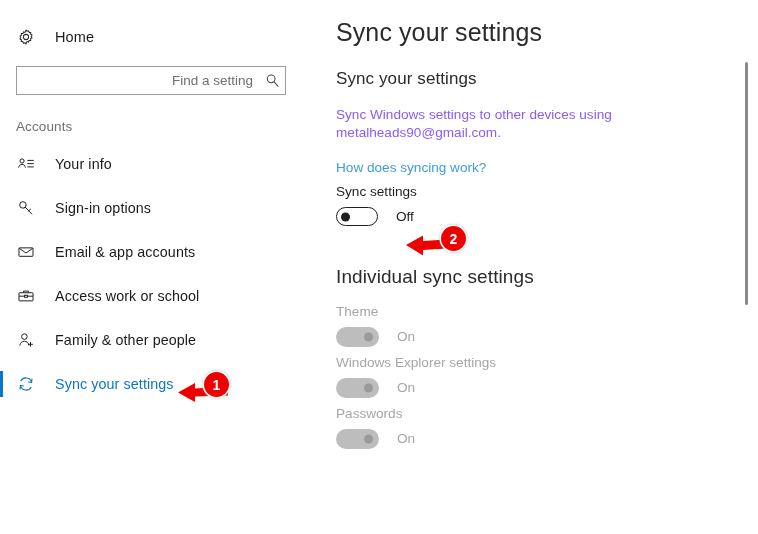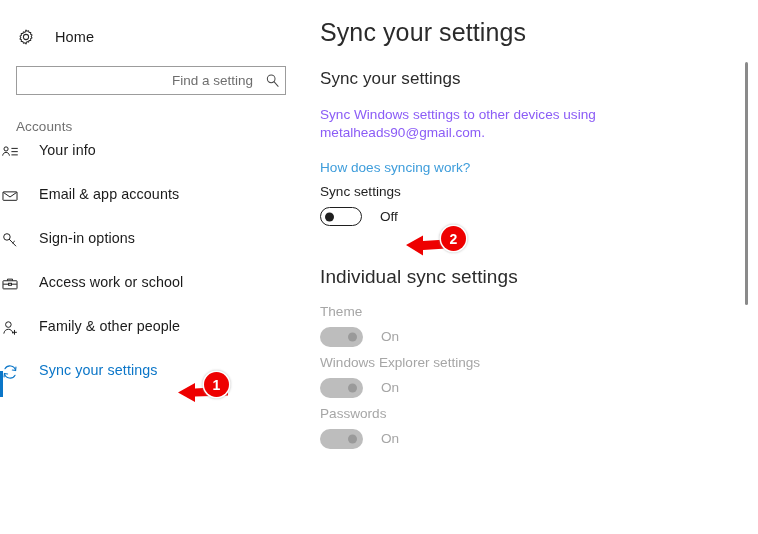--- a/index.html
+++ b/index.html
@@ -14,20 +14,21 @@
     color: #1f1f1f;
     overflow: hidden;
     position: relative;
   }
   .app {
     position: relative;
     width: 758px;
     height: 534px;
     display: flex;
     background: #ffffff;
+    gap: 16px;
   }
 
   
   .sidebar {
     width: 300px;
     flex: 0 0 300px;
     height: 534px;
     background: #ffffff;
     position: relative;
     box-sizing: border-box;
@@ -98,21 +99,23 @@
     color: #707070;
     letter-spacing: .1px;
   }
 
   .nav-list {
     margin-top: 8px;
   }
   .nav-item {
     position: relative;
     display: flex;
+    align-items: center;
     height: 44px;
+    padding-left: 16px;
     box-sizing: border-box;
     cursor: default;
   }
   .nav-item .nav-icon {
     width: 20px;
     height: 20px;
     flex: 0 0 20px;
     display: flex;
     align-items: center;
     justify-content: center;
@@ -330,36 +333,36 @@
             <line x1="12" y1="9.6" x2="18.2" y2="9.6" stroke-linecap="round"></line>
             <line x1="12" y1="13.2" x2="18.2" y2="13.2" stroke-linecap="round"></line>
           </svg>
         </span>
         <span class="nav-label">Your info</span>
       </div>
 
       <div class="nav-item">
         <span class="nav-icon">
           <svg width="18" height="18" viewBox="0 0 20 20" fill="none" stroke="currentColor" stroke-width="1.1">
-            <rect x="2.2" y="5.4" width="15.6" height="9.4" rx=".6"></rect>
-            <path d="M2.6 6l7.4 5.1L17.4 6" stroke-linejoin="round"></path>
-          </svg>
-        </span>
-        <span class="nav-label">Email &amp; app accounts</span>
-      </div>
-
-      <div class="nav-item">
-        <span class="nav-icon">
-          <svg width="18" height="18" viewBox="0 0 20 20" fill="none" stroke="currentColor" stroke-width="1.1">
             <circle cx="6.6" cy="6.6" r="3.6"></circle>
             <line x1="9.2" y1="9.2" x2="16.4" y2="16.6" stroke-linecap="round"></line>
             <line x1="13" y1="13.2" x2="15" y2="11.4" stroke-linecap="round"></line>
           </svg>
         </span>
         <span class="nav-label">Sign-in options</span>
+      </div>
+
+      <div class="nav-item">
+        <span class="nav-icon">
+          <svg width="18" height="18" viewBox="0 0 20 20" fill="none" stroke="currentColor" stroke-width="1.1">
+            <rect x="2.2" y="5.4" width="15.6" height="9.4" rx=".6"></rect>
+            <path d="M2.6 6l7.4 5.1L17.4 6" stroke-linejoin="round"></path>
+          </svg>
+        </span>
+        <span class="nav-label">Email &amp; app accounts</span>
       </div>
 
       <div class="nav-item">
         <span class="nav-icon">
           <svg width="18" height="18" viewBox="0 0 20 20" fill="none" stroke="currentColor" stroke-width="1.1">
             <rect x="2.2" y="6.4" width="15.6" height="9" rx=".6"></rect>
             <path d="M7.2 6.2V4.6h5.6v1.6" stroke-linejoin="round"></path>
             <line x1="2.4" y1="10.2" x2="17.6" y2="10.2"></line>
             <rect x="8.4" y="9.2" width="3.2" height="2.2" fill="#fff"></rect>
           </svg>

